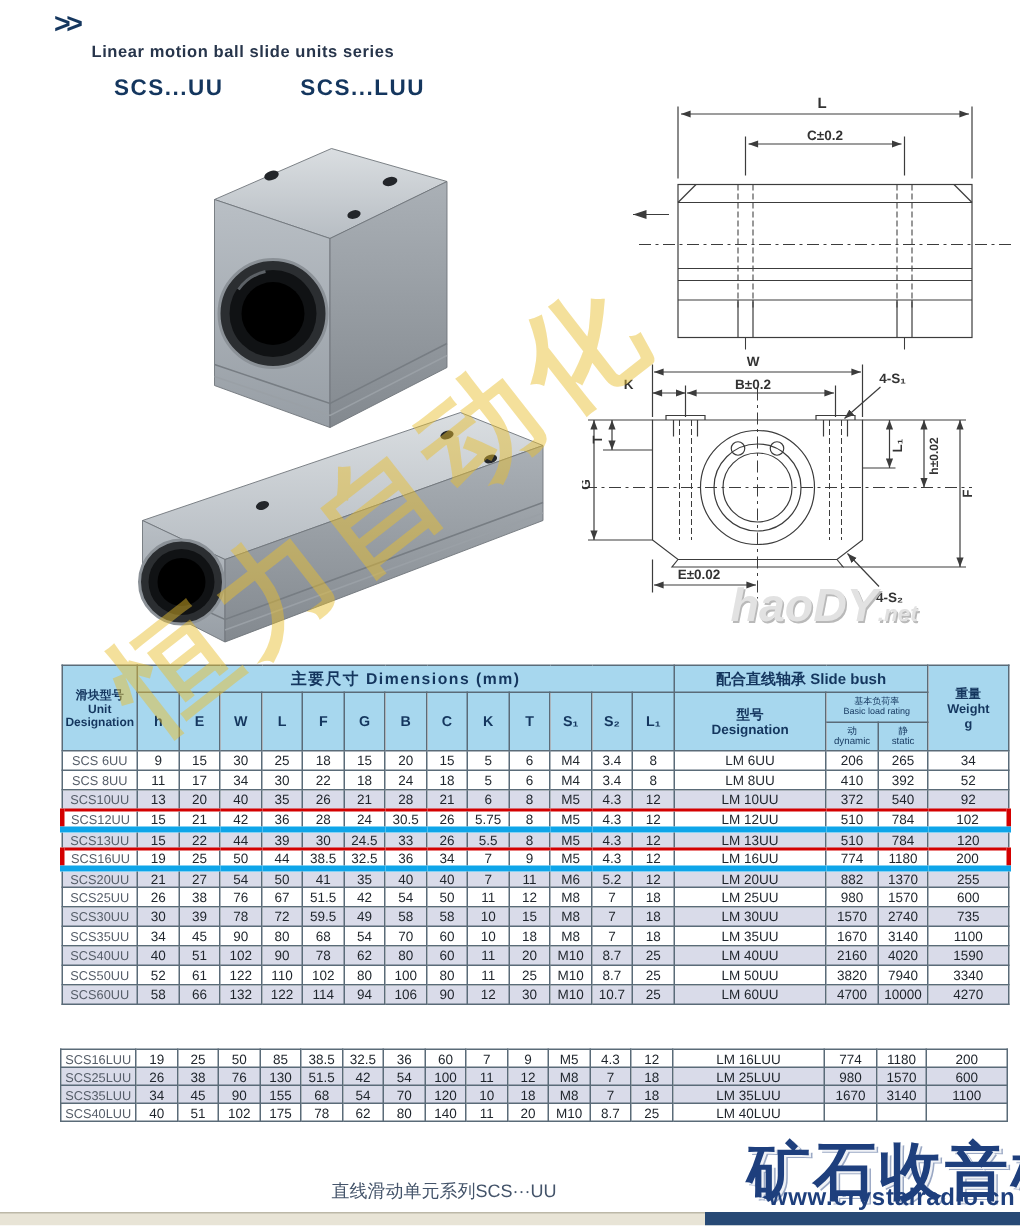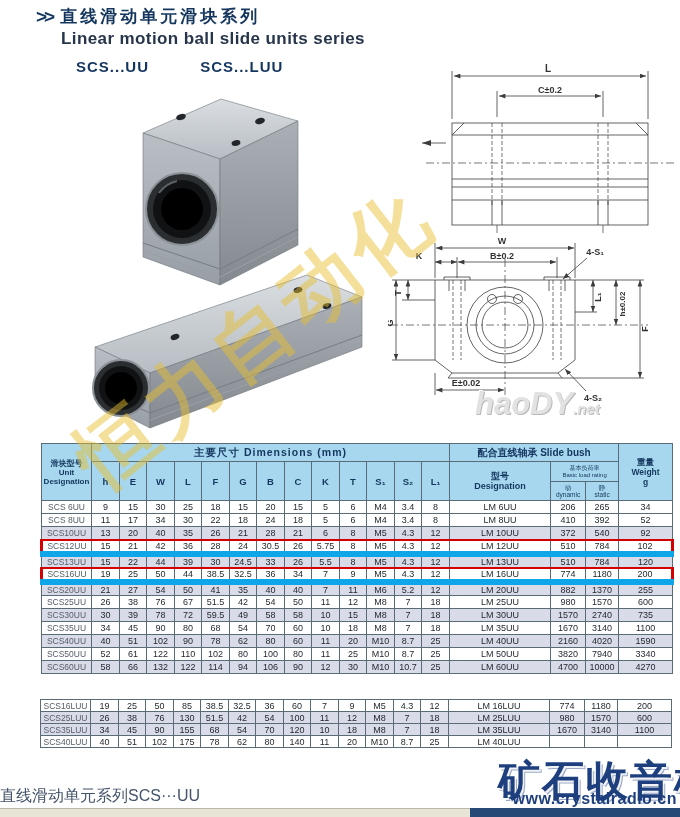--- a/index.html
+++ b/index.html
@@ -4,69 +4,68 @@
 <style>
 *{margin:0;padding:0;box-sizing:border-box}
 html,body{width:680px;height:817px}
 body{position:relative;font-family:"Liberation Sans","DejaVu Sans",sans-serif;background:#fff;overflow:hidden}
 
 
 .hdr{position:absolute;left:36px;top:6px;z-index:2}
 .hline{display:flex;align-items:flex-start}
 .chev{color:#14365e;font-weight:bold;font-size:19px;line-height:22px;letter-spacing:-3px;margin-right:8px}
 .title-cn{font-size:17px;font-weight:bold;color:#14365e;letter-spacing:3px;line-height:22px}
-.title-en{font-size:17px;font-weight:bold;color:#27354b;margin-left:25px;margin-top:1px;letter-spacing:.4px}
+.title-en{font-size:11px;font-weight:bold;color:#27354b;margin-left:25px;margin-top:1px;letter-spacing:.4px}
 .models{margin-left:40px;margin-top:9px;font-size:15px;font-weight:bold;color:#14365e;letter-spacing:1px}
 .models span{margin-right:46px}
 
 
 .abs{position:absolute}
 svg text{font-family:"Liberation Sans","DejaVu Sans",sans-serif}
 
 
 table.tbl{position:absolute;left:40px;width:632px;border-collapse:collapse;table-layout:fixed;z-index:2;background:#fff}
 .tbl th,.tbl td{border:1px solid #5a6b78;text-align:center;vertical-align:middle;overflow:hidden;white-space:nowrap;padding:0}
 .tbl th{background:#a7d7ee;color:#14365e}
 .tbl td{font-size:9px;height:13px;color:#1e242b}
 .tbl-luu td{height:12px}
 .tbl td:first-child{font-size:8.5px;color:#555d68}
 tr.alt{background:#d9dbe9}
-tr.hl td{border-top:2px solid #d40000;border-bottom:6px solid #0ea5e9}
+tr.hl td{border-top:2px solid #d40000;border-bottom:4px solid #0ea5e9}
 tr.hl td:first-child{border-left:3px solid #d40000}
 tr.hl td:last-child{border-right:3px solid #d40000}
 .h-unit{font-size:8px;line-height:9px;font-weight:bold}
 .h-dims{font-size:10.5px;font-weight:bold;letter-spacing:1px}
 .h-letter{font-size:9.5px;font-weight:bold}
 .h-bush{font-size:10px;font-weight:bold}
 .h-model{font-size:9px;line-height:10px;font-weight:bold}
 .h-load{font-size:6px;line-height:6.5px;font-weight:normal}
 .h-ds{font-size:6.5px;line-height:7px;font-weight:normal}
 .h-wt{font-size:8.5px;line-height:10px;font-weight:bold}
 tr.hr1{height:18px}tr.hr2{height:20px}tr.hr3{height:19px}
 
 
 .wm-y{position:absolute;left:86px;top:418px;font-size:78px;font-weight:bold;color:rgba(233,190,45,.48);
   transform:rotate(-38deg);transform-origin:0 50%;letter-spacing:8px;white-space:nowrap;z-index:6;pointer-events:none}
-.wm-haody{position:absolute;left:475px;top:386px;z-index:3;font-weight:bold;font-style:italic;color:#e2e2e2;
+.wm-haody{position:absolute;left:487px;top:386px;z-index:3;font-weight:bold;font-style:italic;color:#e2e2e2;
   text-shadow:1px 1px 0 #b9b9b9,-1px -1px 0 #fff;white-space:nowrap;pointer-events:none}
 .wm-haody .big{font-size:31px}.wm-haody .small{font-size:15px}
 .wm-logo{position:absolute;left:498px;top:753px;z-index:7;font-size:42px;font-weight:bold;color:#1e3f7d;
   letter-spacing:2px;text-shadow:1.5px 1.5px 0 rgba(255,255,255,.85),2.5px 2.5px 0 rgba(30,63,125,.45);white-space:nowrap}
 .site{position:absolute;right:3px;top:790px;z-index:7;font-size:16px;font-weight:bold;color:#1e3f7d;letter-spacing:.5px}
-.caption{position:absolute;left:0;top:786px;width:592px;text-align:left;font-size:16px;color:#44546a;z-index:2}
+.caption{position:absolute;left:0;top:786px;width:592px;text-align:center;font-size:12px;color:#44546a;z-index:2}
 .strip{position:absolute;left:0;top:808px;width:680px;height:9px;background:#e8e4d6;border-top:1px solid #bcb8a8;z-index:5}
 .strip-navy{position:absolute;right:0;top:808px;width:210px;height:9px;background:#274975;z-index:6}
 </style>
 </head>
 <body>
 
 <div class="hdr">
   <div class="hline">
     <span class="chev">&gt;&gt;</span>
-    <span class="title-cn">直线滑动单元滑块系列</span>
   </div>
   <div class="title-en">Linear motion ball slide units series</div>
   <div class="models">
     <span>SCS...UU</span>
     <span>SCS...LUU</span>
   </div>
 </div>
 
 <svg class="abs" style="left:55px;top:85px" width="350" height="350" viewBox="0 0 350 350">
   <defs>

